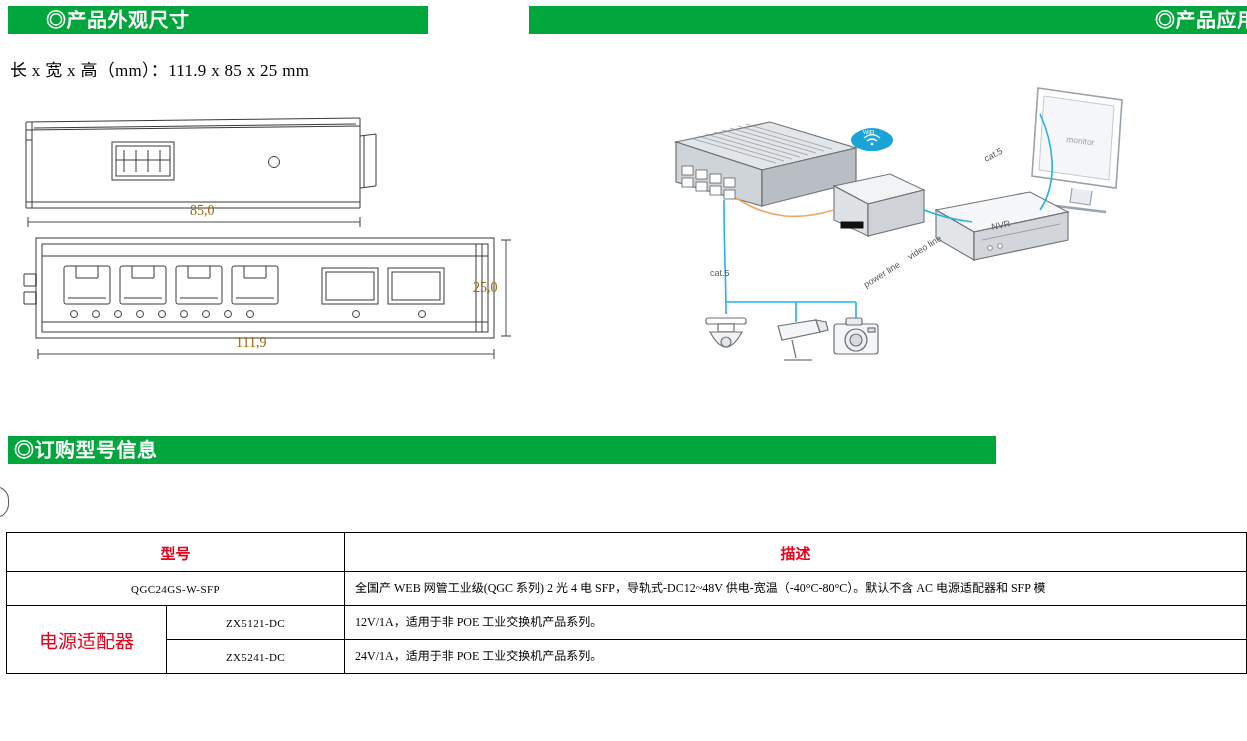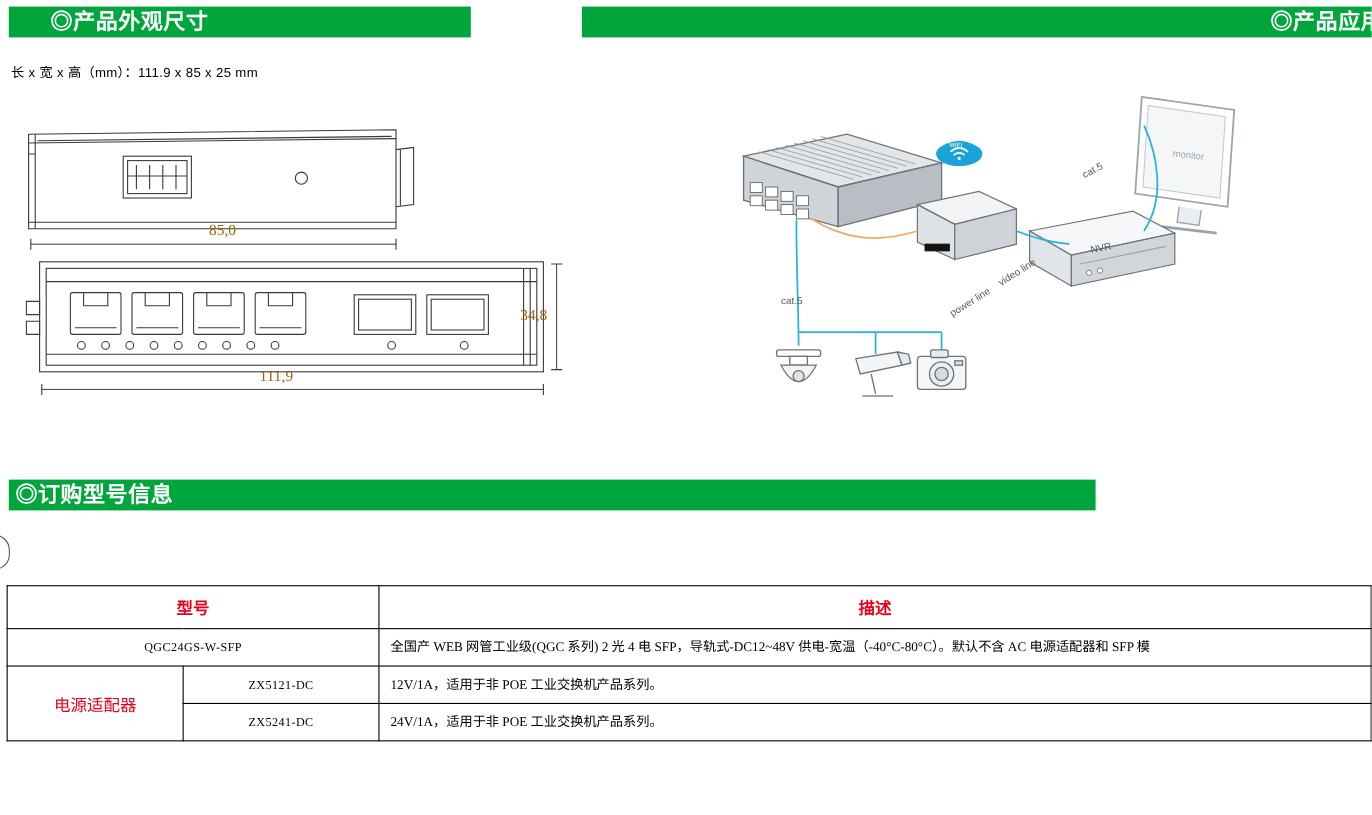--- a/index.html
+++ b/index.html
@@ -39,22 +39,22 @@
 
   #bar-dimensions { left: 8px; top: 6px; width: 420px; padding-left: 38px; }
   #bar-application { left: 529px; top: 6px; width: 790px; text-align: right; }
   #bar-ordering { left: 8px; top: 436px; width: 988px; }
 
   
   .dim-note {
     position: absolute;
     left: 10px;
     top: 56px;
-    font-size: 12px;
-    font-family: Liberation Sans, sans-serif;
+    font-size: 17px;
+    font-family: Liberation Serif, serif;
     white-space: nowrap;
     letter-spacing: 0.3px;
   }
 
   
   #drawing {
     position: absolute;
     left: 8px;
     top: 90px;
     width: 510px;
@@ -105,21 +105,21 @@
     letter-spacing: 0.4px;
   }
   .cell-desc {
     line-height: 1.75;
     font-size: 12px;
   }
   .cell-red {
     color: #e8001c;
     text-align: center;
     font-weight: normal;
-    font-size: 15px;
+    font-size: 19px;
   }
   .col-a { width: 160px; }
   .col-b { width: 178px; }
 
   
   #margin-arc {
     position: absolute;
     left: -6px;
     top: 486px;
     width: 14px;
@@ -227,21 +227,21 @@
         <path d="M493 150 L503 150"></path>
         <path d="M493 246 L503 246"></path>
 
         <path d="M30 264 L486 264" stroke-width="0.9"></path>
         <path d="M30 259 L30 269"></path>
         <path d="M486 259 L486 269"></path>
       </g>
     </svg>
 
     <div class="dim-label" style="left:182px; top:113px;">85,0</div>
-    <div class="dim-label" style="left:465px; top:190px;">34,8</div>
+    <div class="dim-label" style="left:465px; top:190px;">25,0</div>
     <div class="dim-label" style="left:228px; top:245px;">111,9</div>
   </div>
 
   <div id="appdiagram">
     <svg width="600" height="320" viewBox="0 0 600 320" xmlns="http://www.w3.org/2000/svg">
 
       <g>
         <path d="M418 18 L502 30 L496 118 L412 106 Z" fill="#ffffff" stroke="#9aa3ab" stroke-width="1.6"></path>
         <path d="M424 26 L494 36 L489 110 L419 100 Z" fill="#f4f6f8" stroke="#c3cad1" stroke-width="1"></path>
         <path d="M452 118 L450 132 L470 135 L472 121" fill="#e9edf1" stroke="#9aa3ab" stroke-width="1.2"></path>

